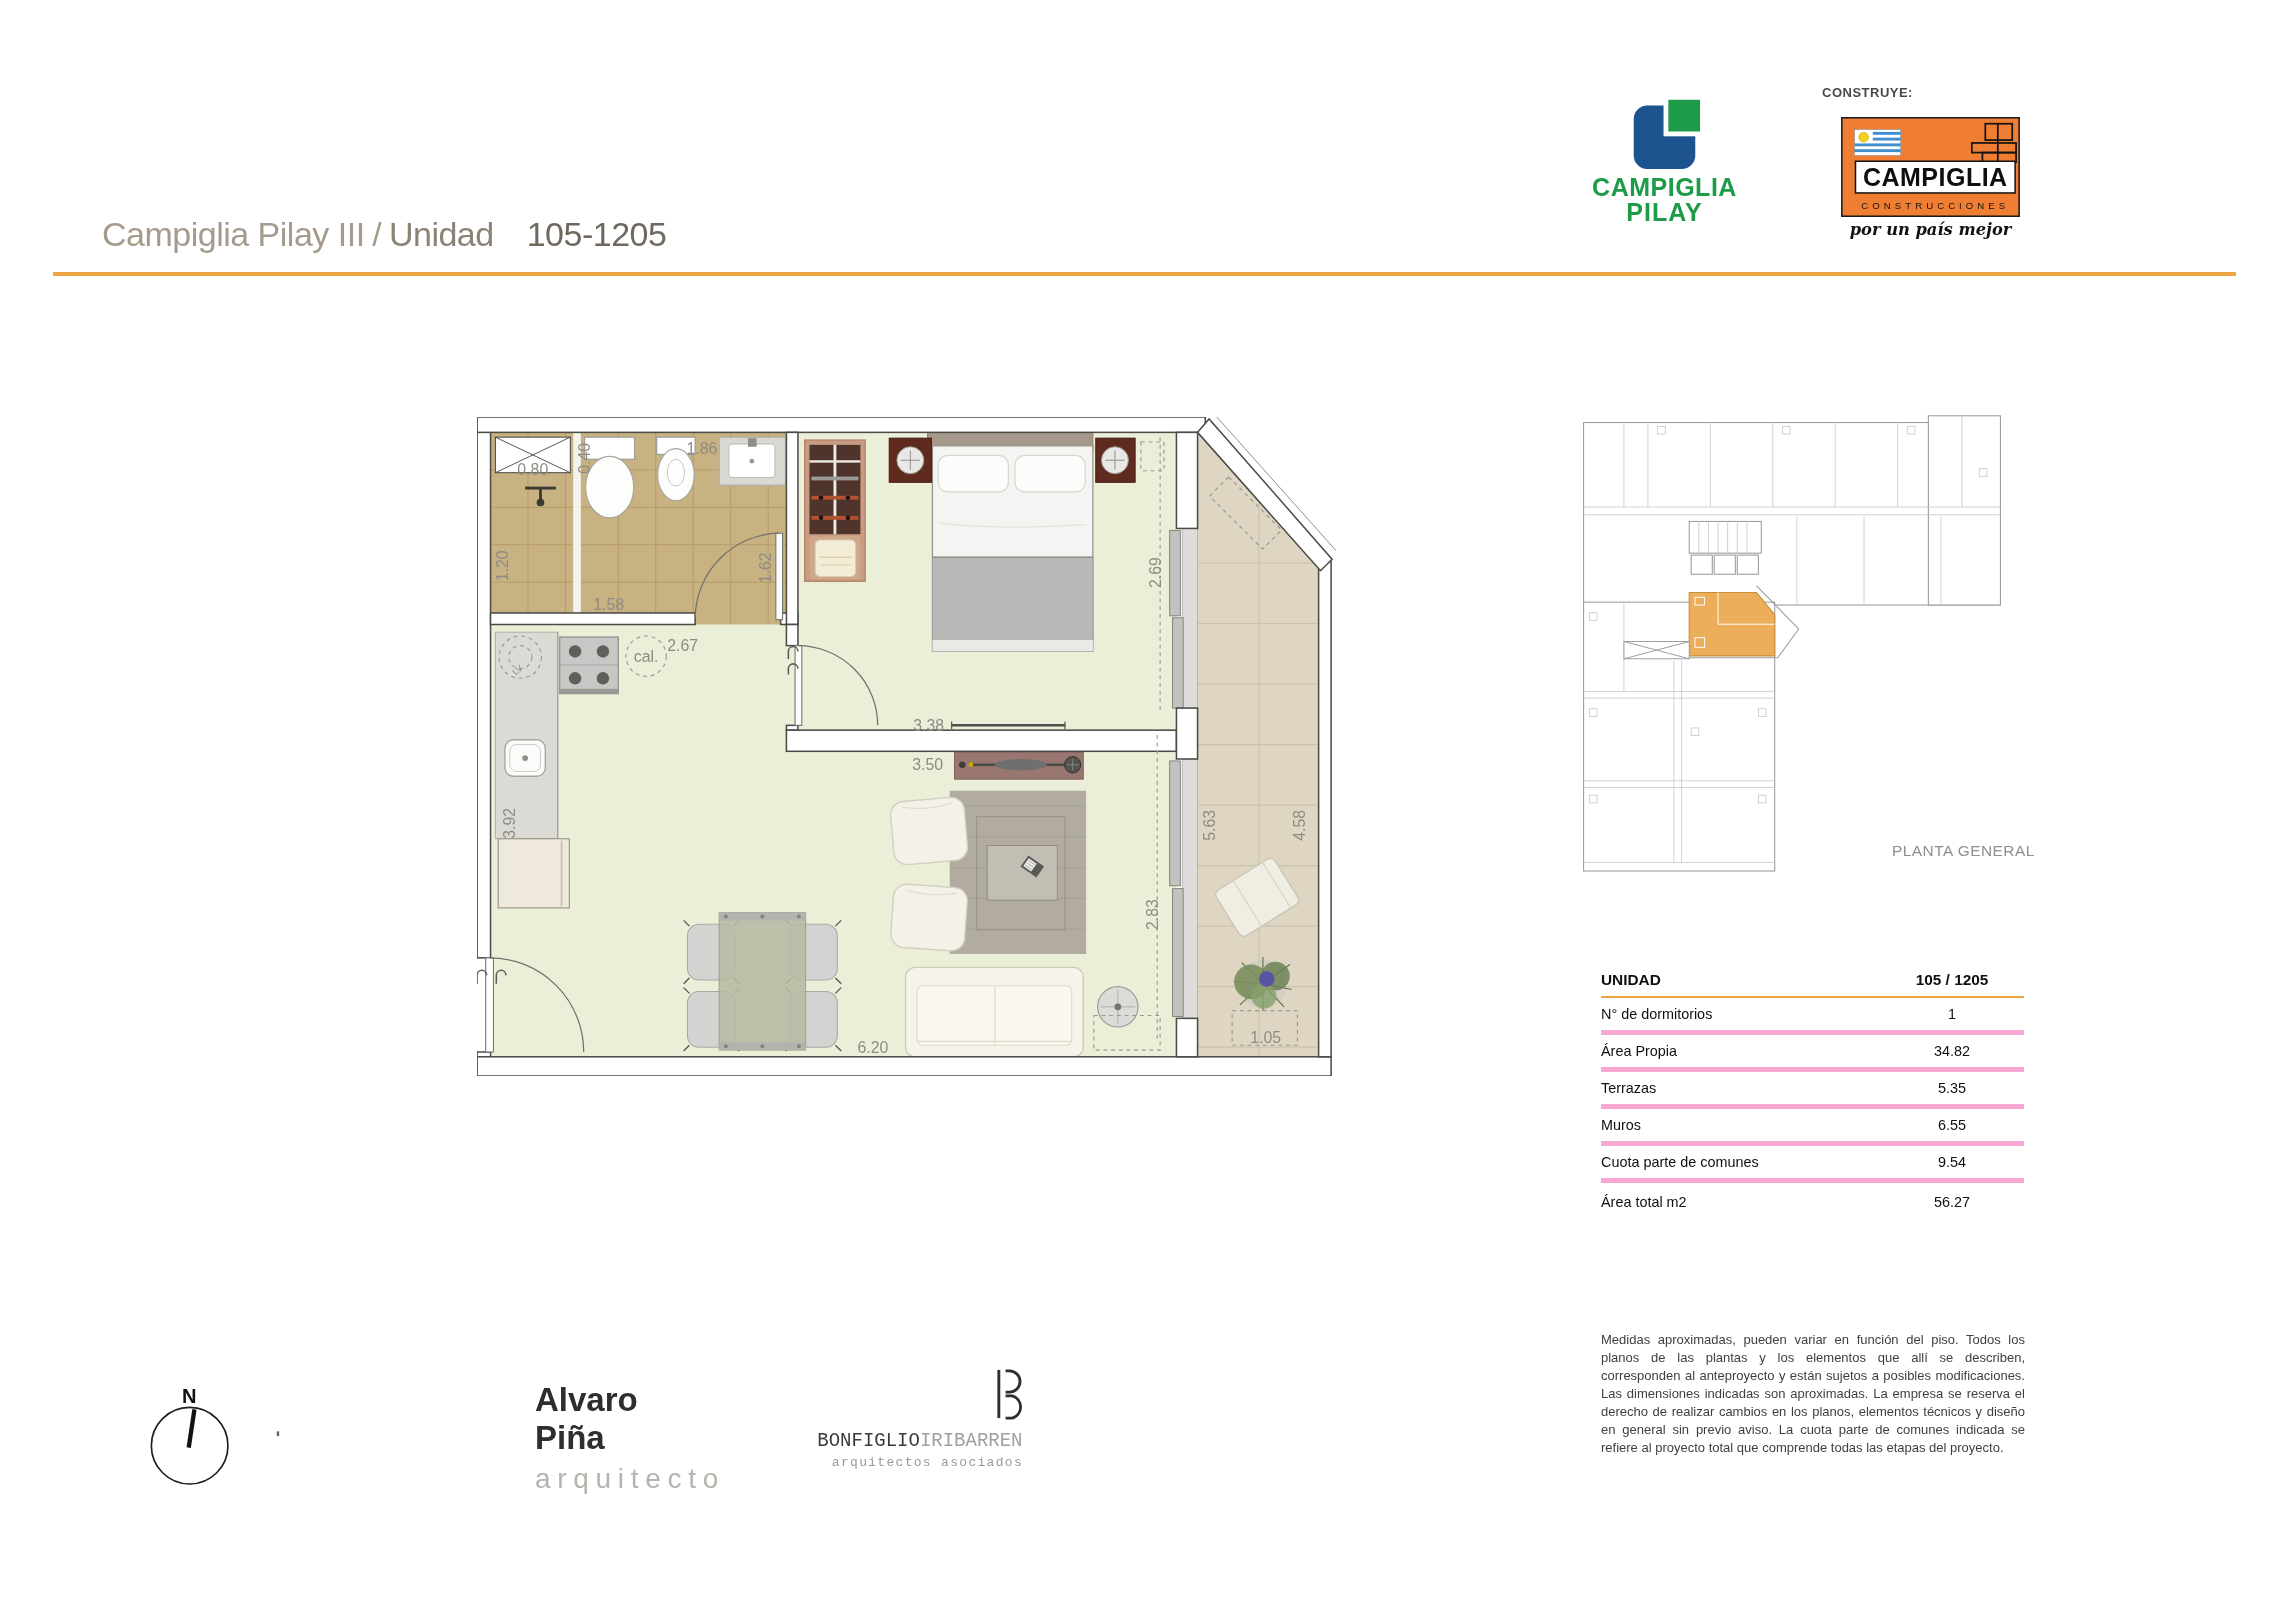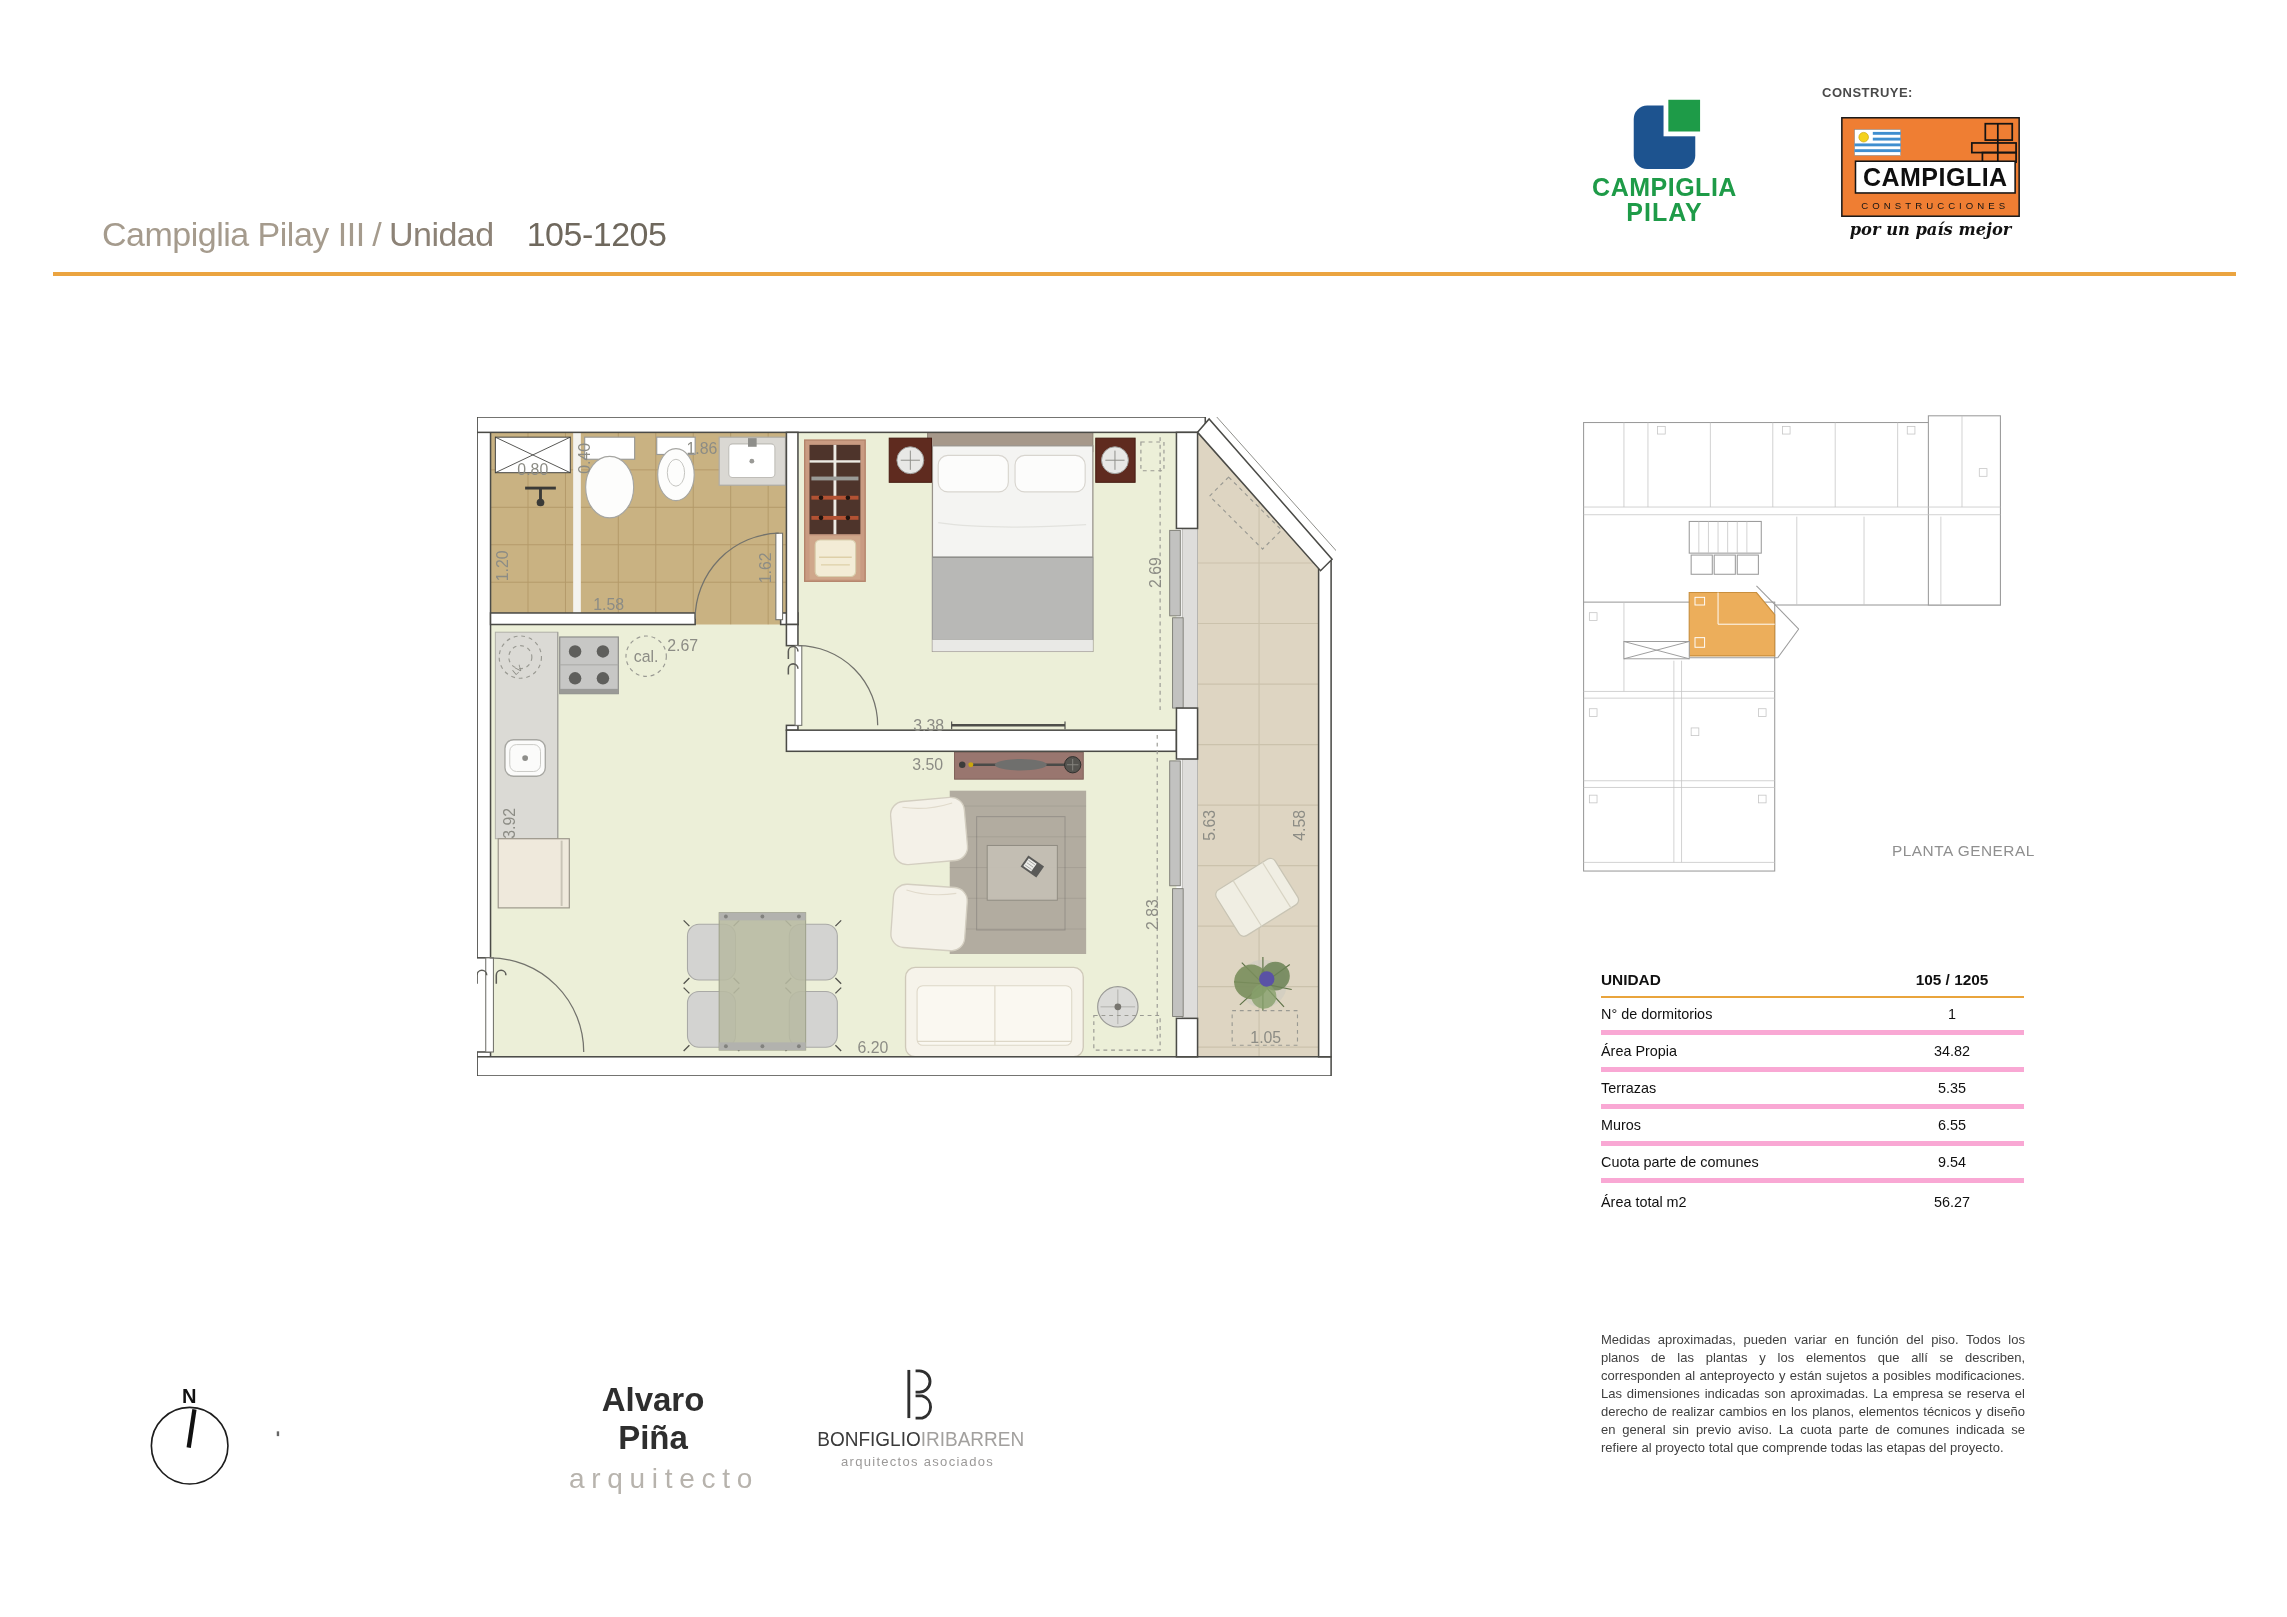--- a/index.html
+++ b/index.html
@@ -56,24 +56,24 @@
 
   
   #disclaimer { left:1601px; top:1331px; width:424px; font-size:13px; line-height:18px;
     color:#3f3f3f; text-align:justify; }
 
   
   #compass { left:134px; top:1372px; }
   #compass-n { font-size:21px; font-weight:bold; fill:#111; }
 
   
-  #arch-sign { left:569px; top:1381px; width:168px; text-align:center; }
+  #arch-sign { left:535px; top:1381px; width:168px; text-align:left; }
   #arch-sign .nm { font-size:33px; color:#2e2e2e; font-weight:600; letter-spacing:0; }
   #arch-sign .tt { font-size:28px; color:#b7b3ad; letter-spacing:6.7px; margin-top:6px; }
-  #studio-sign { left:812px; top:1368px; width:211px; text-align:center; }
+  #studio-sign { left:812px; top:1368px; width:211px; text-align:right;font-family:Liberation Mono, monospace; }
   #studio-sign .names { font-size:20px; letter-spacing:0; white-space:nowrap; transform:scaleX(0.95); margin-top:3.8px; }
   #studio-sign .names .dk { color:#3a3a3a; }
   #studio-sign .names .lt { color:#a2a09e; }
   #studio-sign .sub { font-size:13px; color:#9b9998; letter-spacing:1.3px; margin-top:2.9px; }
 </style>
 </head>
 <body>
 
 <div id="page">
 

